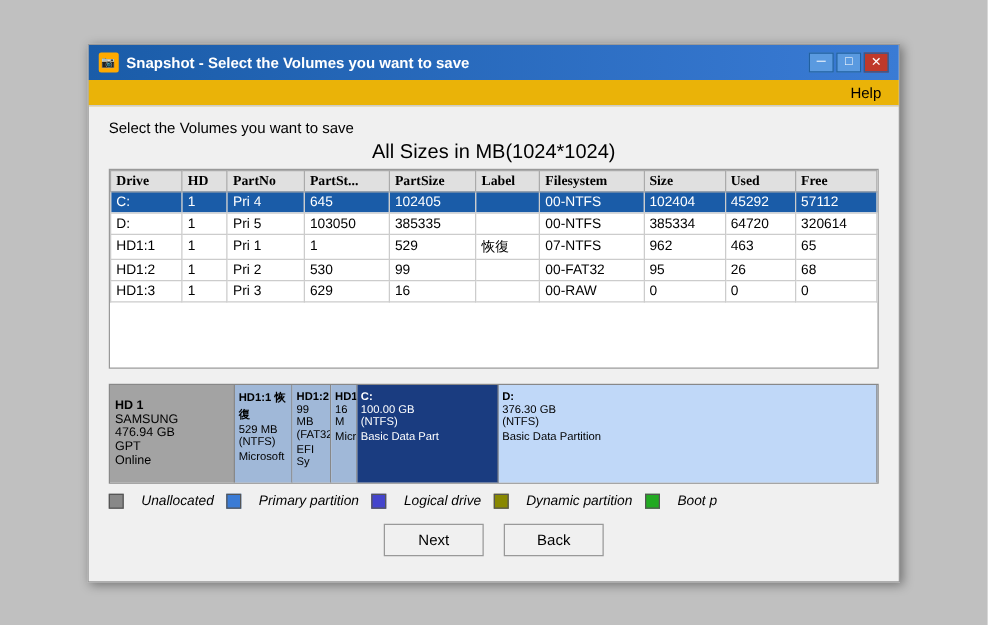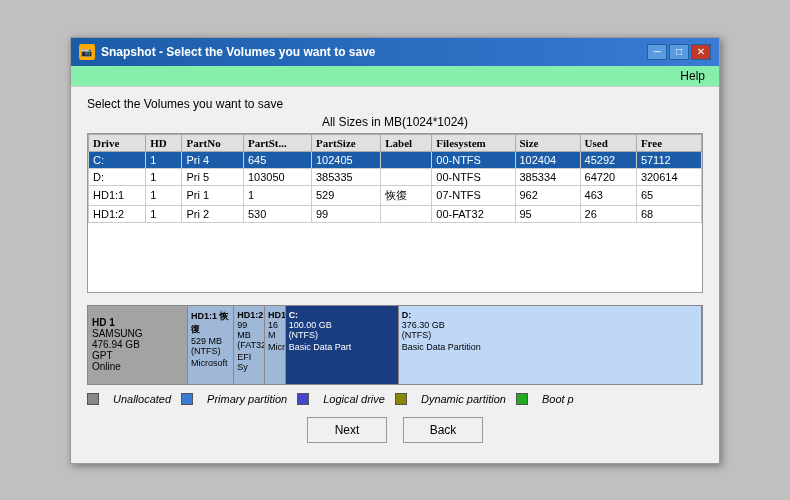--- a/index.html
+++ b/index.html
@@ -57,21 +57,21 @@
       border: 1px solid #2060a0;
       color: white;
       font-size: 10px;
       cursor: pointer;
       display: flex;
       align-items: center;
       justify-content: center;
     }
     .title-btn.close { background: #c0392b; }
     .menu-bar {
-      background: #86efac;
+      background: #eab308;
       border-bottom: 1px solid #ccc;
       display: flex;
       justify-content: flex-end;
       padding: 2px 8px;
     }
     .menu-help {
       font-size: 12px;
       color: #000;
       cursor: pointer;
       padding: 1px 6px;
@@ -79,21 +79,21 @@
     .content {
       padding: 10px 16px;
     }
     .instruction {
       font-size: 12px;
       margin-bottom: 4px;
       color: #000;
     }
     .size-note {
       text-align: center;
-      font-size: 12px;
+      font-size: 16px;
       color: #000;
       margin-bottom: 4px;
     }
     .table-container {
       border: 1px solid #999;
       background: white;
       height: 160px;
       overflow-y: auto;
     }
     table {
@@ -282,20 +282,32 @@
               <td>1</td>
               <td>Pri 2</td>
               <td>530</td>
               <td>99</td>
               <td></td>
               <td>00-FAT32</td>
               <td>95</td>
               <td>26</td>
               <td>68</td>
             </tr>
+            <tr>
+              <td>HD1:3</td>
+              <td>1</td>
+              <td>Pri 3</td>
+              <td>629</td>
+              <td>16</td>
+              <td></td>
+              <td>00-RAW</td>
+              <td>0</td>
+              <td>0</td>
+              <td>0</td>
+            </tr>
           </tbody>
       </table>
     </div>
 
     <div class="disk-map-section">
       <div class="disk-info">
         <div style="font-weight:bold">HD 1</div>
         <div>SAMSUNG</div>
         <div>476.94 GB</div>
         <div>GPT</div>

